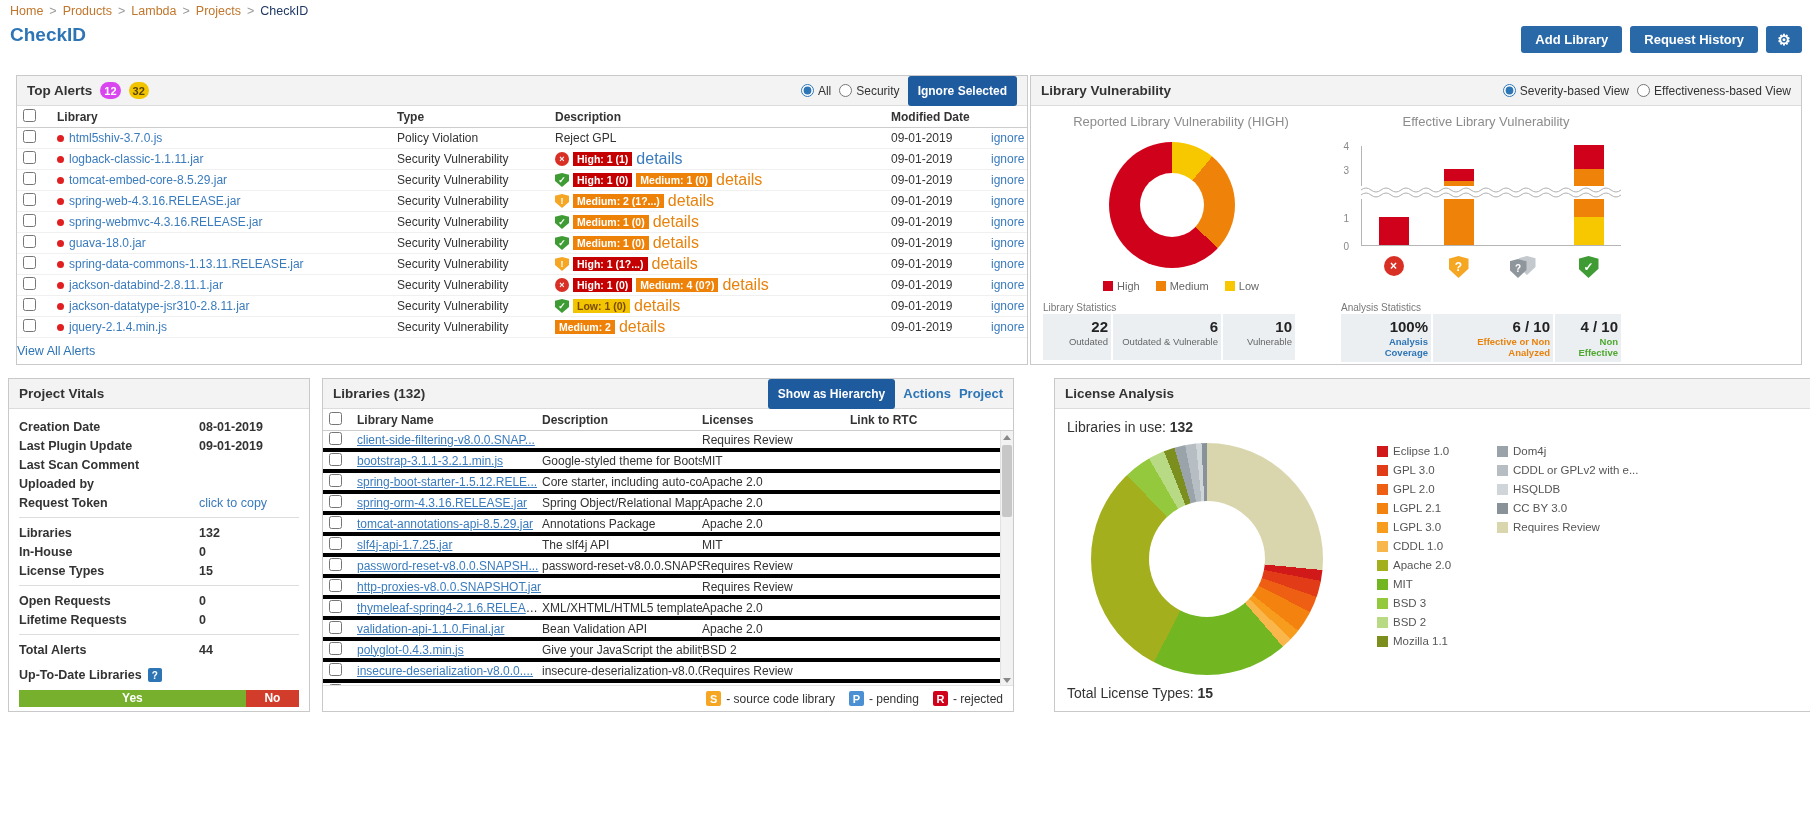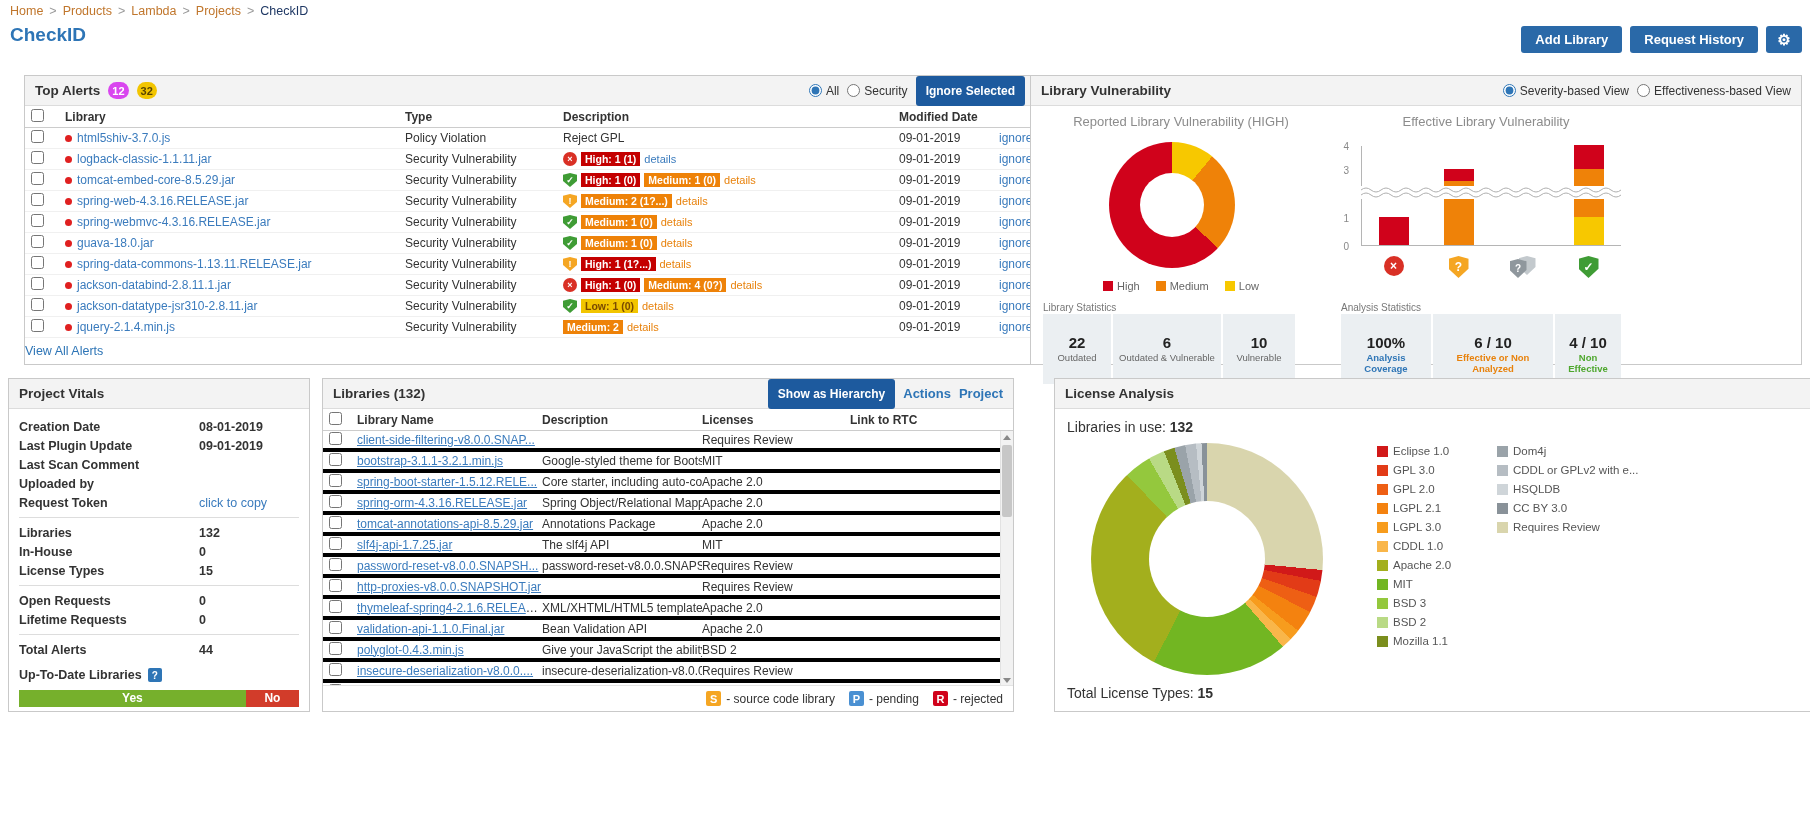--- a/index.html
+++ b/index.html
@@ -18,21 +18,21 @@
   .btn-gear { width:36px; padding:4px 0; font-size:15px; line-height:1; }
 
   
   .panel { position:absolute; background:#fff; border:1px solid #c9c9c9; }
   .panel-header { height:30px; background:#f3f3f3; border-bottom:1px solid #dcdcdc; display:flex; align-items:center; gap:8px; padding:0 10px; font-size:13.5px; font-weight:700; color:#333; }
   .panel-body { position:relative; }
   .spacer { flex:1; }
   .radio-label { display:flex; align-items:center; gap:4px; font-weight:400; font-size:12px; color:#333; cursor:pointer; }
   .radio-label input { accent-color:#2e75b6; margin:0; }
 
-  #panel-top-alerts { left:24px; top:75px; width:1012px; height:290px; }
+  #panel-top-alerts { left:16px; top:75px; width:1012px; height:290px; }
   #panel-lib-vuln   { left:1030px; top:75px; width:772px; height:290px; }
   #panel-vitals     { left:8px; top:378px; width:302px; height:334px; }
   #panel-libraries  { left:322px; top:378px; width:692px; height:334px; }
   #panel-license    { left:1022px; top:378px; width:780px; height:334px;margin-left:32px; }
 
   .count-badge { min-width:18px; height:17px; padding:0 4px; border-radius:9px; font-size:11px; font-weight:700; display:inline-flex; align-items:center; justify-content:center; }
   .count-badge.red { background:#d946ef; color:#fff; }
   .count-badge.yellow { background:#f2c500; color:#5a4500; }
 
   
@@ -46,21 +46,21 @@
   .desc-cell { display:flex; align-items:center; gap:4px; overflow:hidden; white-space:nowrap; }
   .badge { height:14px; line-height:14px; padding:0 4px; border-radius:0; font-size:10.5px; font-weight:700; flex:none; }
   .badge.high { background:#c40000; color:#fff; }
   .badge.medium { background:#ee8208; color:#fff; }
   .badge.low { background:#f2c500; color:#7a4b00; }
   .sev-icon { width:14px; height:14px; flex:none; display:inline-flex; align-items:center; justify-content:center; font-size:9px; font-weight:700; color:#fff; }
   .sev-icon.red-x { background:#d93025; border-radius:50%; }
   .shieldshape { clip-path:polygon(50% 0%, 100% 12%, 100% 58%, 50% 100%, 0% 58%, 0% 12%); }
   .sev-icon.green-check { background:#3f9c35; }
   .sev-icon.yellow-warn { background:#f5a623; }
-  .details-link { color:#e8820c; text-decoration:none; font-size:11px; cursor:pointer; }
+  .details-link { color:#e8820c; text-decoration:none; font-size:16px; cursor:pointer; }
   .details-link.blue { color:#3a7bbd; }
   .ignore-cell { text-align:right; }
   .view-all { text-align:left; padding-top:6px; font-size:12.5px; }
   .view-all a { color:#2e75b6; }
 
   
   .chart-title { position:absolute; color:#8c8c8c; font-size:13px; text-align:center; }
   #vuln-donut { position:absolute; left:78px; top:36px; width:126px; height:126px; border-radius:50%; }
   #vuln-donut::after { content:""; position:absolute; inset:31px; background:#fff; border-radius:50%; }
   .vuln-legend { position:absolute; left:0; top:174px; width:300px; display:flex; justify-content:center; gap:16px; font-size:11px; color:#666; }
@@ -77,21 +77,21 @@
   .shield-slot { width:65px; display:flex; justify-content:center; }
   .big-icon { width:20px; height:20px; display:inline-flex; align-items:center; justify-content:center; color:#fff; font-size:12px; font-weight:700; }
   .big-icon.red-circle { background:#d93025; border-radius:50%; }
   .big-icon.orange { background:#f5a623; height:22px; }
   .big-icon.green { background:#3f9c35; height:22px; }
   .double-shield { position:relative; width:28px; height:22px; display:inline-block; }
   .double-shield .back { position:absolute; left:9px; top:0; width:17px; height:19px; background:#c3c9cd; }
   .double-shield .front { position:absolute; left:0; top:3px; width:17px; height:19px; background:#8f979d; color:#fff; font-size:10px; font-weight:700; display:inline-flex; align-items:center; justify-content:center; }
   .stats-label { position:absolute; font-size:10px; color:#777; }
   .stat-boxes { position:absolute; display:flex; gap:2px; }
-  .stat-box { background:#ebeff2; text-align:center; padding:20px 3px; min-height:46px; }
+  .stat-box { background:#ebeff2; text-align:right; padding:4px 3px; min-height:46px; }
   .stat-num { font-size:15px; font-weight:700; color:#222; }
   .stat-cap { font-size:9.5px; color:#666; line-height:10.5px; margin-top:2px; }
   #lib-stat-boxes .stat-box:nth-child(1){ width:68px; }
   #lib-stat-boxes .stat-box:nth-child(2){ width:108px; }
   #lib-stat-boxes .stat-box:nth-child(3){ width:72px; }
   #analysis-stat-boxes .stat-box:nth-child(1){ width:90px; }
   #analysis-stat-boxes .stat-box:nth-child(2){ width:120px; }
   #analysis-stat-boxes .stat-box:nth-child(3){ width:66px; }
 
   

